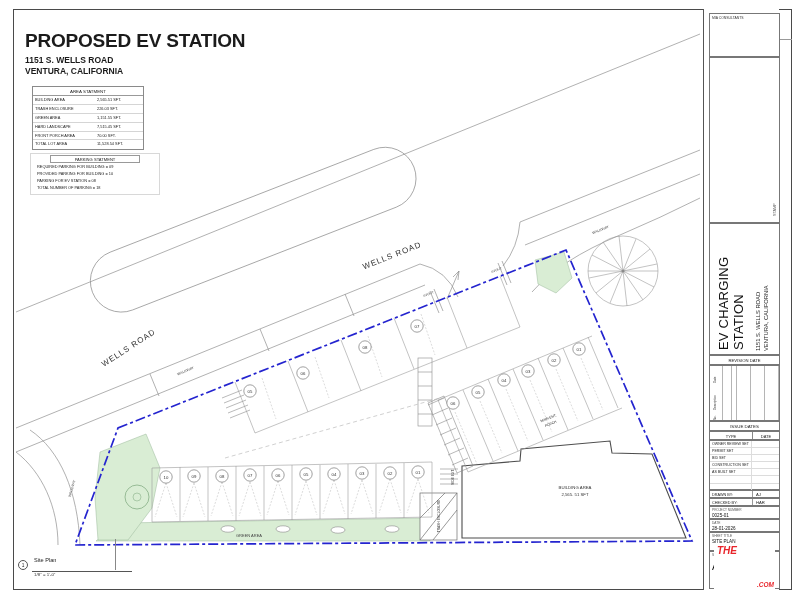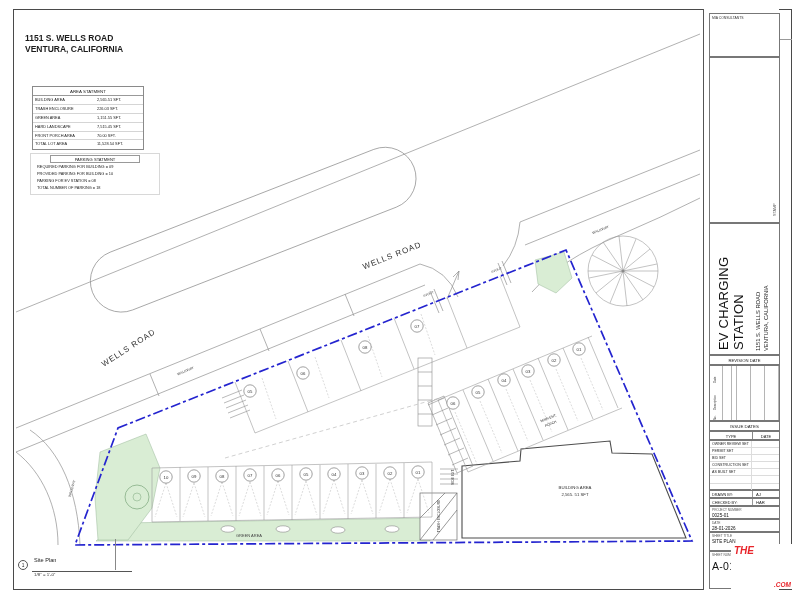--- a/index.html
+++ b/index.html
@@ -77,21 +77,21 @@
   .blk .lab { font-size:3.2px; color:#555; display:block; }
   .blk .val { font-size:4.6px; color:#111; display:block; margin-top:1px; }
   #tb-projnum { top:497px; height:13px; }
   #tb-date    { top:510px; height:13px; }
   #tb-stitle  { top:523px; height:19px; }
   #tb-snum    { top:542px; height:38px; }
   #tb-snum .val { font-size:10.5px; margin-top:3px; letter-spacing:.3px; }
   #strip-line { left:780px; top:39px; width:12px; border-top:0.5px solid #999; }
 
   
-  #mls { left:731px; top:544px; width:61px; height:45px; background:#fff; z-index:5; overflow:hidden;text-align:right; }
+  #mls { left:714px; top:544px; width:61px; height:45px; background:#fff; z-index:5; overflow:hidden;text-align:right; }
   #mls .the { position:absolute; left:3px; top:1px; color:#e8252b; font-style:italic; font-weight:900; font-size:10px; }
   #mls .big { position:absolute; left:1px; top:7px; color:#e8252b; font-style:italic; font-weight:900;
               font-size:30px; letter-spacing:-2px; }
   #mls .com { position:absolute; right:1px; bottom:1px; color:#e8252b; font-weight:900; font-size:6.5px; font-style:italic; }
 
   svg text { font-family:"Liberation Sans", sans-serif; }
 </style>
 </head>
 <body>
 
@@ -238,20 +238,21 @@
     <text x="440" y="516" font-size="3.3" text-anchor="middle" transform="rotate(-90 440 516)">TRASH ENCLOSURE</text>
     <text x="454" y="477" font-size="3.4" text-anchor="middle" transform="rotate(-90 454 477)">SIDE EXT.</text>
     <g transform="rotate(-21.5 550 422)">
       <text x="550" y="419" font-size="3.4" text-anchor="middle">MAIN ENT.</text>
       <text x="550" y="425" font-size="3.4" text-anchor="middle">PORCH</text>
     </g>
   </g>
 </svg>
 
 <div id="hdr" class="abs">
+  <h1>PROPOSED EV STATION</h1>
   <div class="addr">
     <div>1151 S.  WELLS ROAD</div>
     <div>VENTURA, CALIFORNIA</div>
   </div>
 </div>
 
 <div id="area-tbl" class="abs">
   <div class="tname">AREA STATMENT</div>
   <div class="trow">
       <span class="tl">BUILDING AREA</span>

